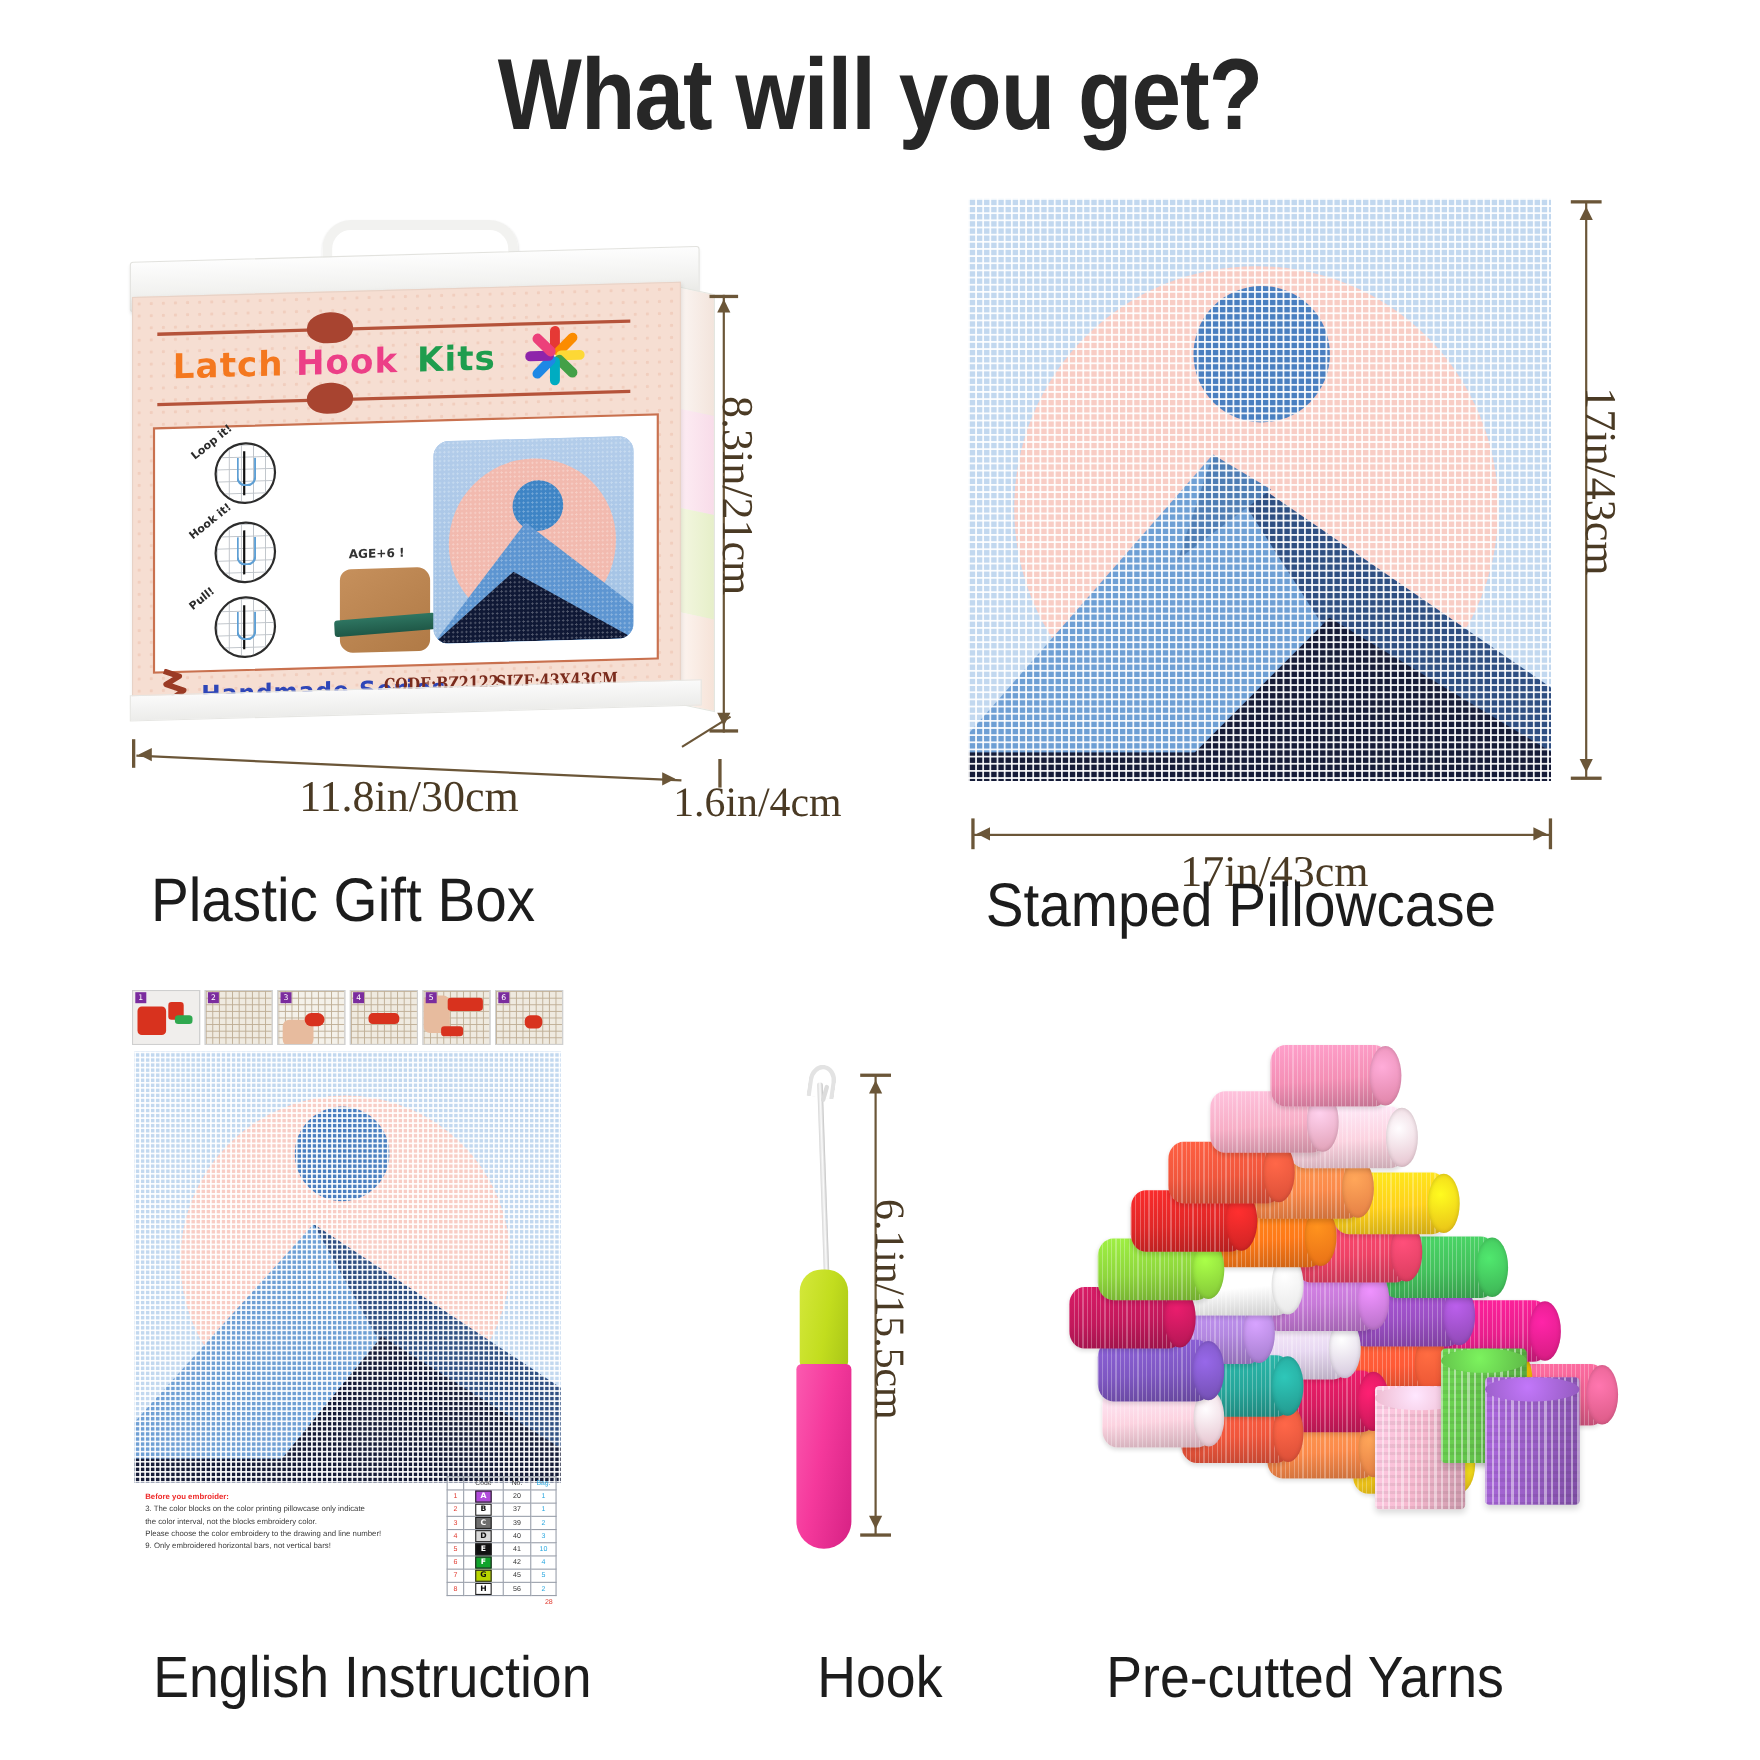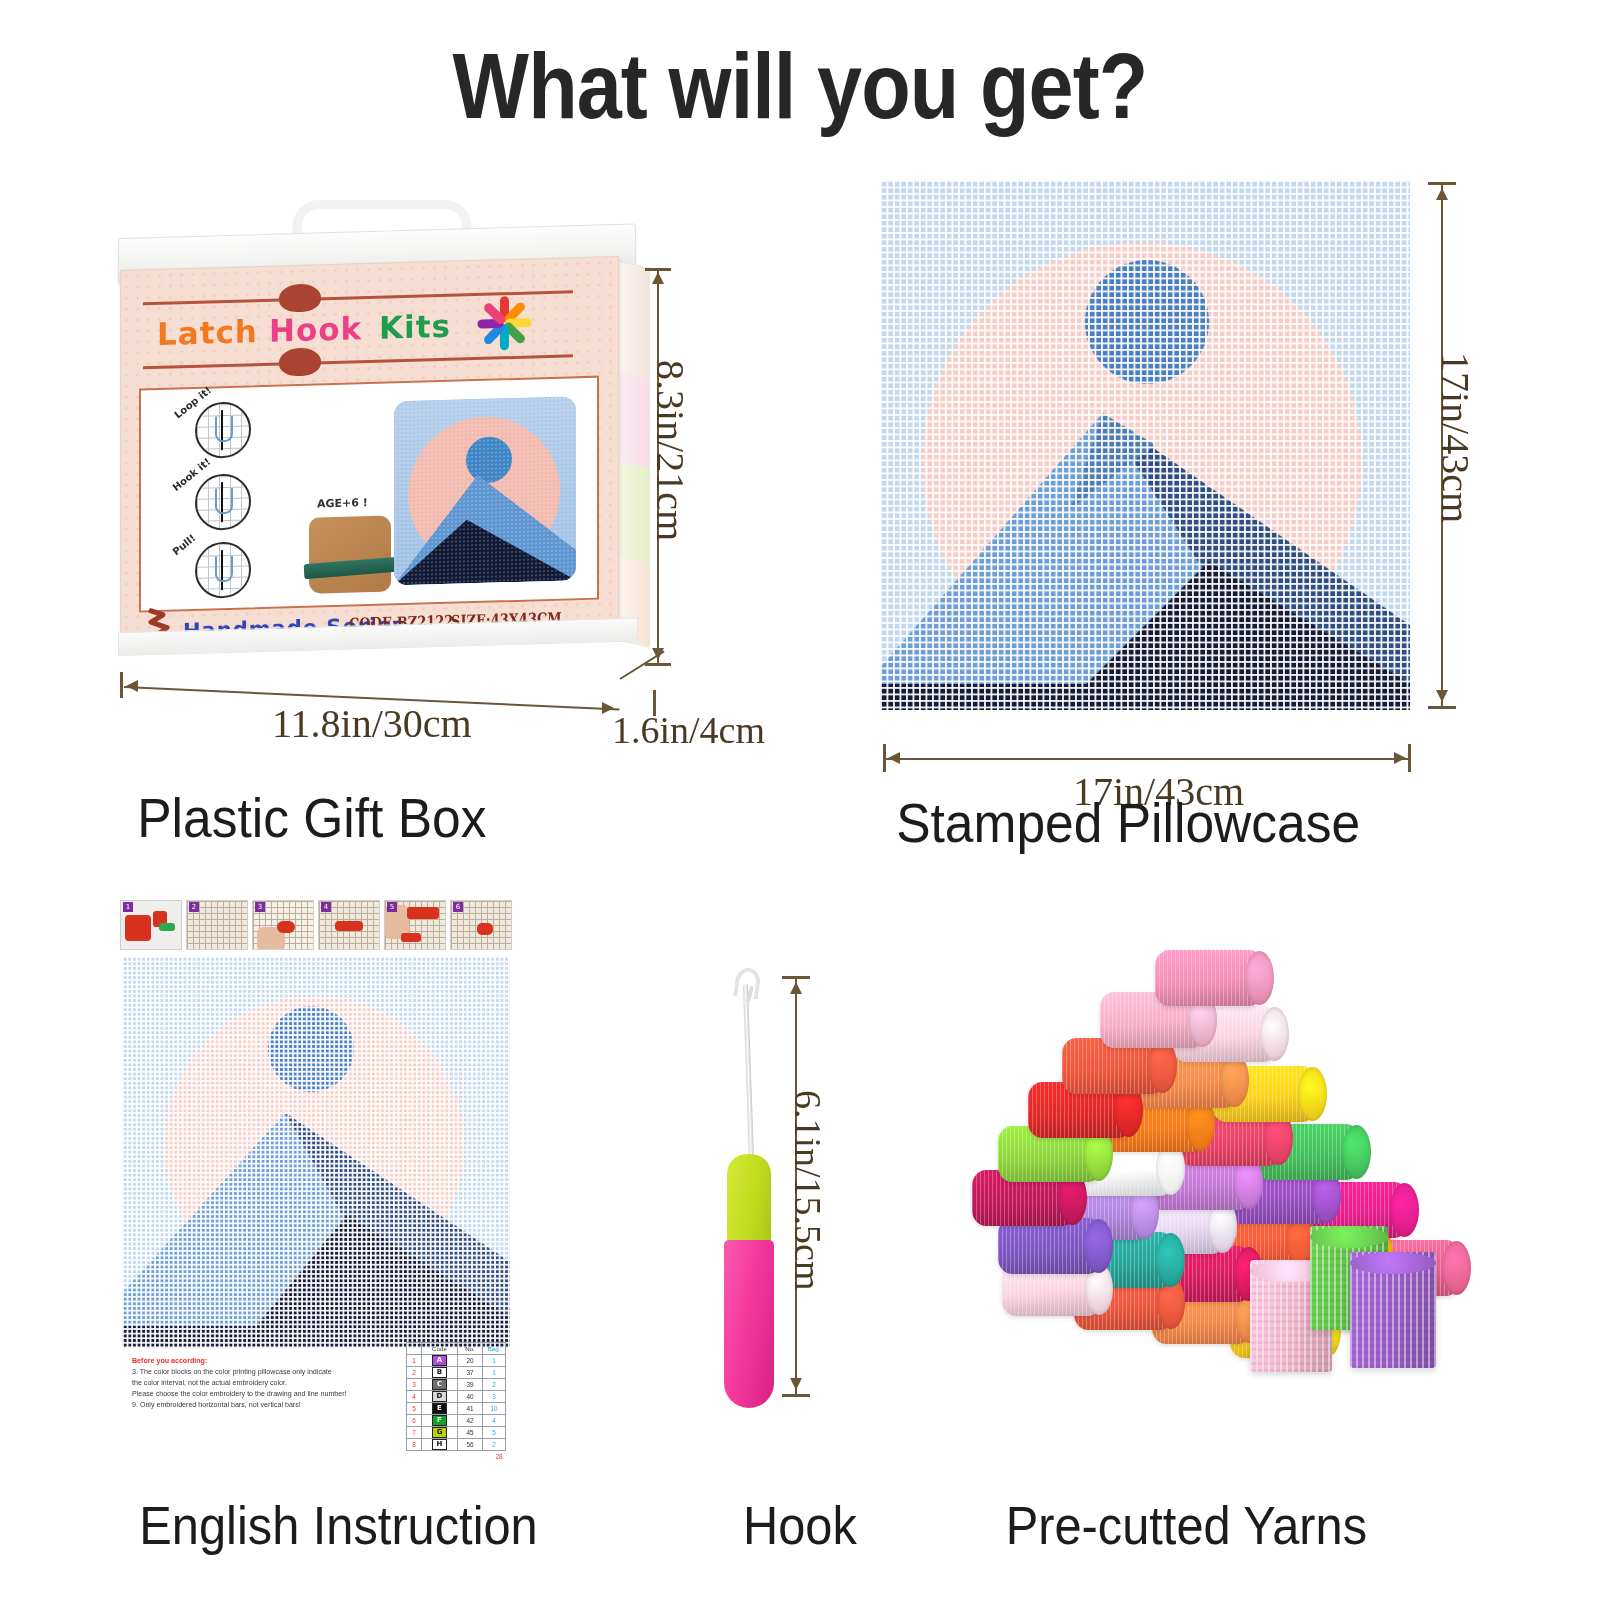--- a/index.html
+++ b/index.html
@@ -424,23 +424,23 @@
         <div class="layer pinkcirc" style="left:42px;top:40px;width:300px;height:300px;"></div>
         <div class="layer sun" style="left:146px;top:50px;width:86px;height:86px;"></div>
         <div class="layer mtn-light" style="left:0;top:0;width:100%;height:100%;clip-path:polygon(0 86%,42% 40%,100% 78%,100% 100%,0 100%);"></div>
         <div class="layer mtn-dark" style="left:0;top:0;width:100%;height:100%;clip-path:polygon(42% 40%,100% 78%,100% 100%,76% 100%);"></div>
         <div class="layer mtn-navy" style="left:0;top:0;width:100%;height:100%;clip-path:polygon(0 100%,30% 100%,58% 66%,100% 92%,100% 100%);"></div>
         <div class="layer base" style="left:0;bottom:0;width:100%;height:22px;"></div>
         <div class="grid-overlay" style="background-size:4.6px 4.6px;"></div>
       </div>
 
       <div class="instr-text">
-        <div class="hdr">Before you according:</div>
+        <div class="hdr">Before you embroider:</div>
         <div>3. The color blocks on the color printing pillowcase only indicate</div>
-        <div>the color interval,  not the actual embroidery color.</div>
+        <div>the color interval,  not the blocks embroidery color.</div>
         <div> Please choose the color embroidery to the drawing and line number!</div>
         <div>9. Only embroidered horizontal bars, not vertical bars!</div>
       </div>
 
       <table class="ctab">
         <thead>
           <tr>
             <th class="idx"></th>
             <th>Code</th>
             <th class="no">No.</th>

